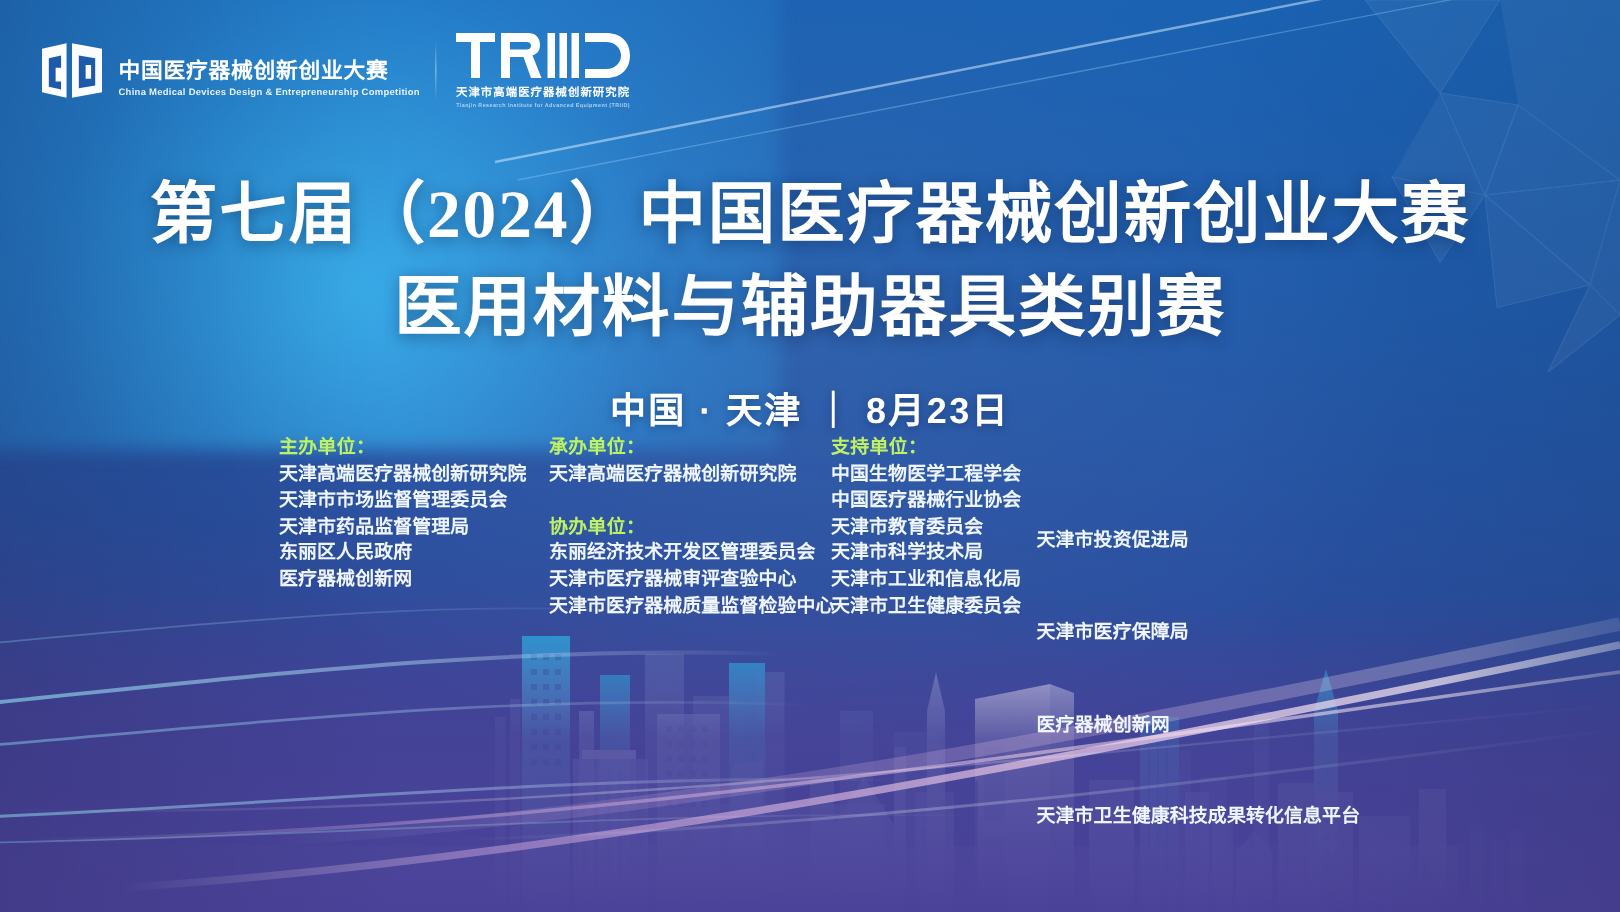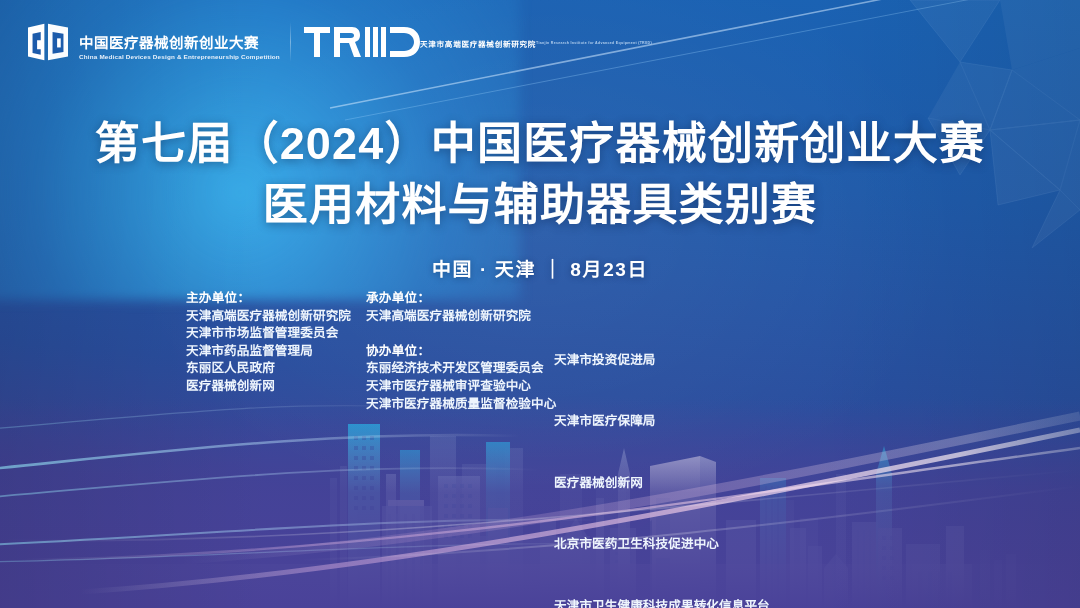--- a/index.html
+++ b/index.html
@@ -65,57 +65,58 @@
   }
   .logo-en {
     color: #e8f1fb; font-size: 6.2px; font-weight: 700;
     letter-spacing: .18px; line-height: 1.2; white-space: nowrap;
     transform: scaleX(1.02); transform-origin: left center; margin-top: 2px;
   }
   .logo-sep {
     width: 1px; height: 40px; margin: 0 13px 0 14px;
     background: linear-gradient(180deg, rgba(255,255,255,0) 0%, rgba(255,255,255,.38) 50%, rgba(255,255,255,0) 100%);
   }
-  .logo-triid { display: flex; flex-direction: row; align-items: center; }
+  .logo-triid { display: flex; flex-direction: column; align-items: center; }
   .triid-mark { height: 30px; }
   .triid-cn {
     color: #ffffff; font-size: 7.6px; font-weight: 700; letter-spacing: .7px;
     margin-top: 3px; white-space: nowrap;
   }
   .triid-en {
     color: #bcd6f2; font-size: 3.6px; font-weight: 700; letter-spacing: .28px;
     margin-top: 2px; white-space: nowrap; opacity: .92;
   }
 
   
   .titles { position: absolute; left: 0; right: 0; top: 116px; text-align: center; z-index: 7; }
   .title-line1, .title-line2 {
     color: #ffffff; font-weight: 700; white-space: nowrap;
     text-shadow: 0 2px 10px rgba(8,30,70,.45);
+    font-family: Liberation Serif, serif;
   }
   .title-line1 { font-size: 45px; letter-spacing: 1.2px; line-height: 1.24; }
   .title-line2 { font-size: 45px; letter-spacing: 1.2px; line-height: 1.30; margin-top: 4px; }
   .subtitle {
-    margin-top: 20px; color: #ffffff; font-size: 19px; font-weight: 700;
+    margin-top: 20px; color: #ffffff; font-size: 24px; font-weight: 700;
     letter-spacing: 1.6px; white-space: nowrap;
     text-shadow: 0 1px 6px rgba(8,30,70,.4);
   }
 
   
   .orgs {
     position: absolute; left: 186px; top: 290px; z-index: 7;
     display: flex; align-items: flex-start;
   }
   .org-col { display: flex; flex-direction: column; }
   .org-col.c1 { width: 180px; }
   .org-col.c2 { width: 188px; }
   .org-col.c3 { width: 137px; }
   .org-col.c4 { width: 210px; gap: 44px; }
   .org-head {
-    color: #ffffff; font-size: 12.6px; font-weight: 700;
+    color: #bef264; font-size: 12.6px; font-weight: 700;
     letter-spacing: .25px; line-height: 17.6px; white-space: nowrap;
   }
   .org-item {
     color: #eef5fd; font-size: 12.6px; font-weight: 700;
     letter-spacing: .1px; line-height: 17.6px; white-space: nowrap;
   }
   .org-gap { height: 17.6px; }
 </style>
 </head>
 <body>
@@ -444,25 +445,33 @@
     <div class="org-col c2">
       <div class="org-head">承办单位：</div>
       <div class="org-item">天津高端医疗器械创新研究院</div>
       <div class="org-gap"></div>
       <div class="org-head">协办单位：</div>
       <div class="org-item">东丽经济技术开发区管理委员会</div>
       <div class="org-item">天津市医疗器械审评查验中心</div>
       <div class="org-item">天津市医疗器械质量监督检验中心</div>
     </div>
 
+    <div class="org-col c3">
+      <div class="org-head">支持单位：</div>
+      <div class="org-item">中国生物医学工程学会</div>
+      <div class="org-item">中国医疗器械行业协会</div>
+      <div class="org-item">天津市教育委员会</div>
+      <div class="org-item">天津市科学技术局</div>
+      <div class="org-item">天津市工业和信息化局</div>
+      <div class="org-item">天津市卫生健康委员会</div>
+    </div>
 
     <div class="org-col c4">
       <div class="org-gap"></div>
       <div class="org-item">天津市投资促进局</div>
       <div class="org-item">天津市医疗保障局</div>
       <div class="org-item">医疗器械创新网</div>
-      <div class="org-item">北京市医药卫生科技促进中心</div>
       <div class="org-item">天津市卫生健康科技成果转化信息平台</div>
     </div>
 
   </div>
 
 </div>
 
 </body></html>

